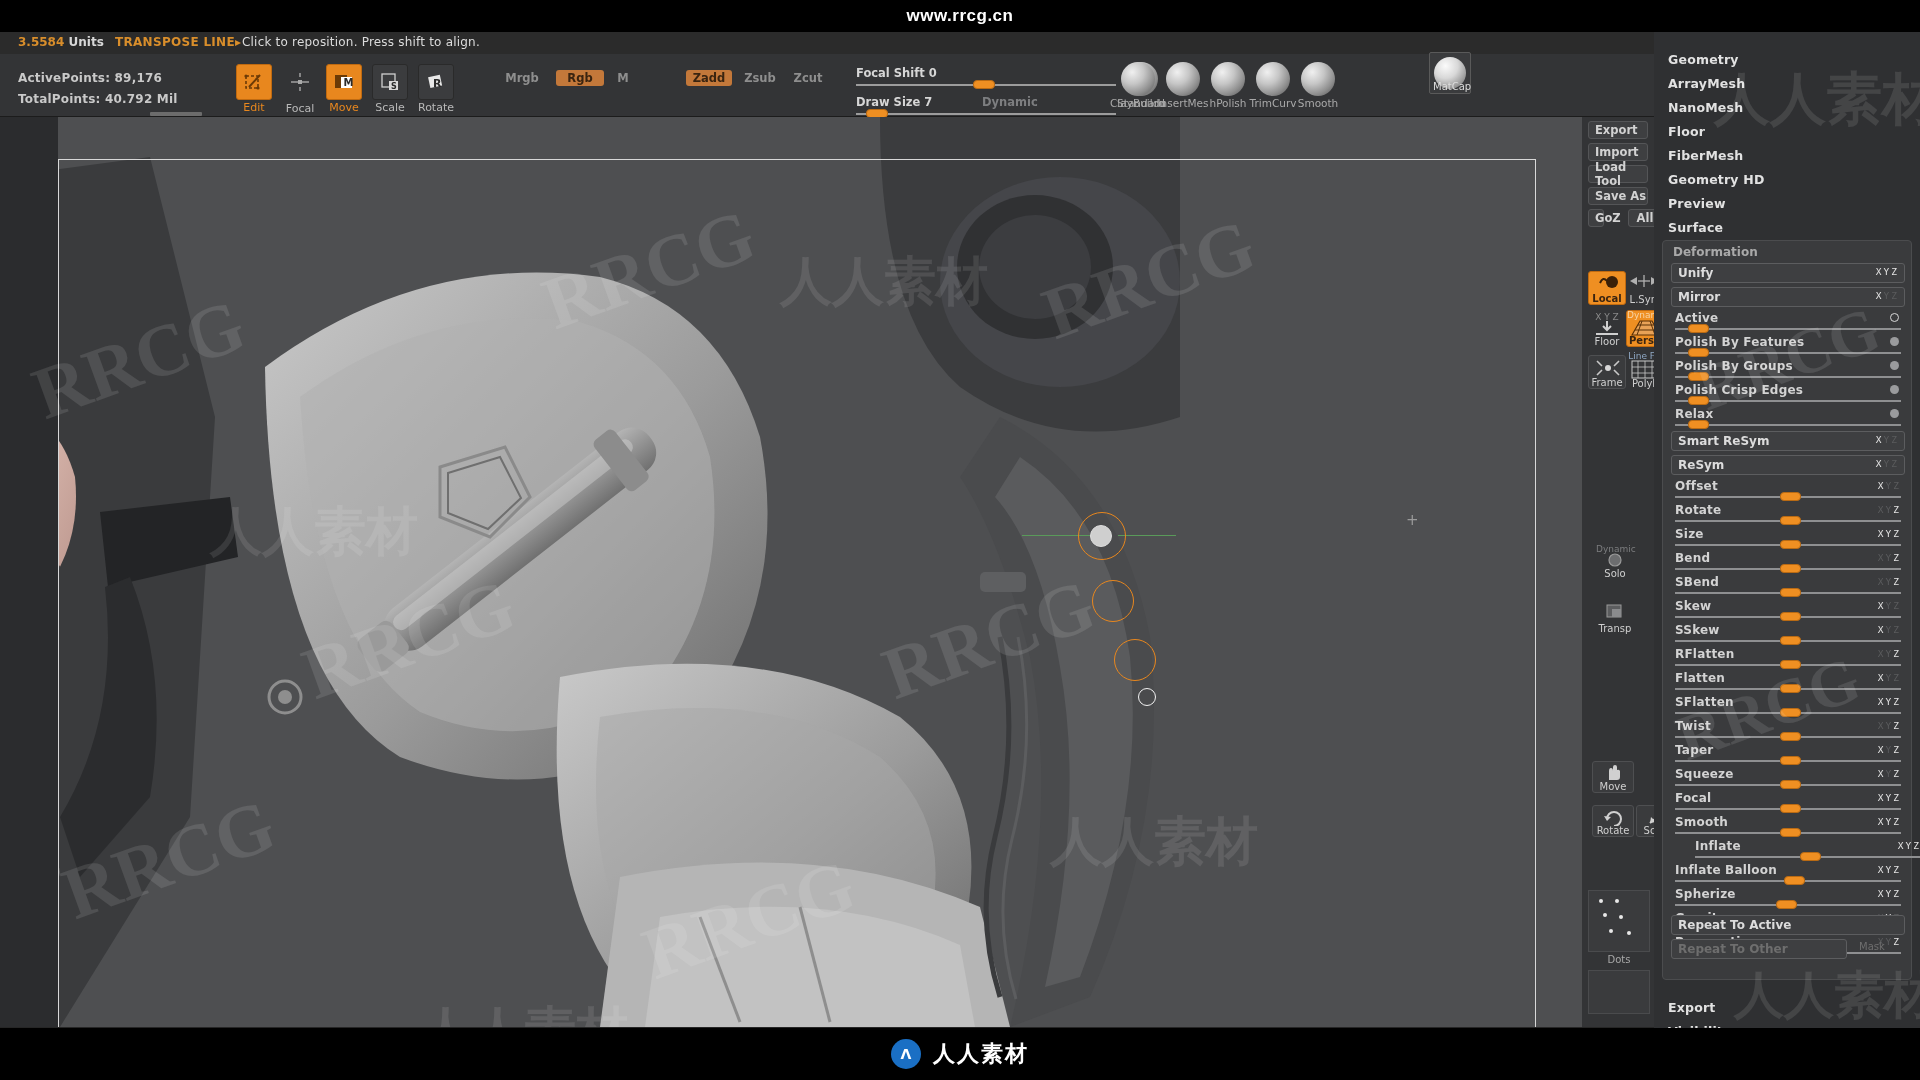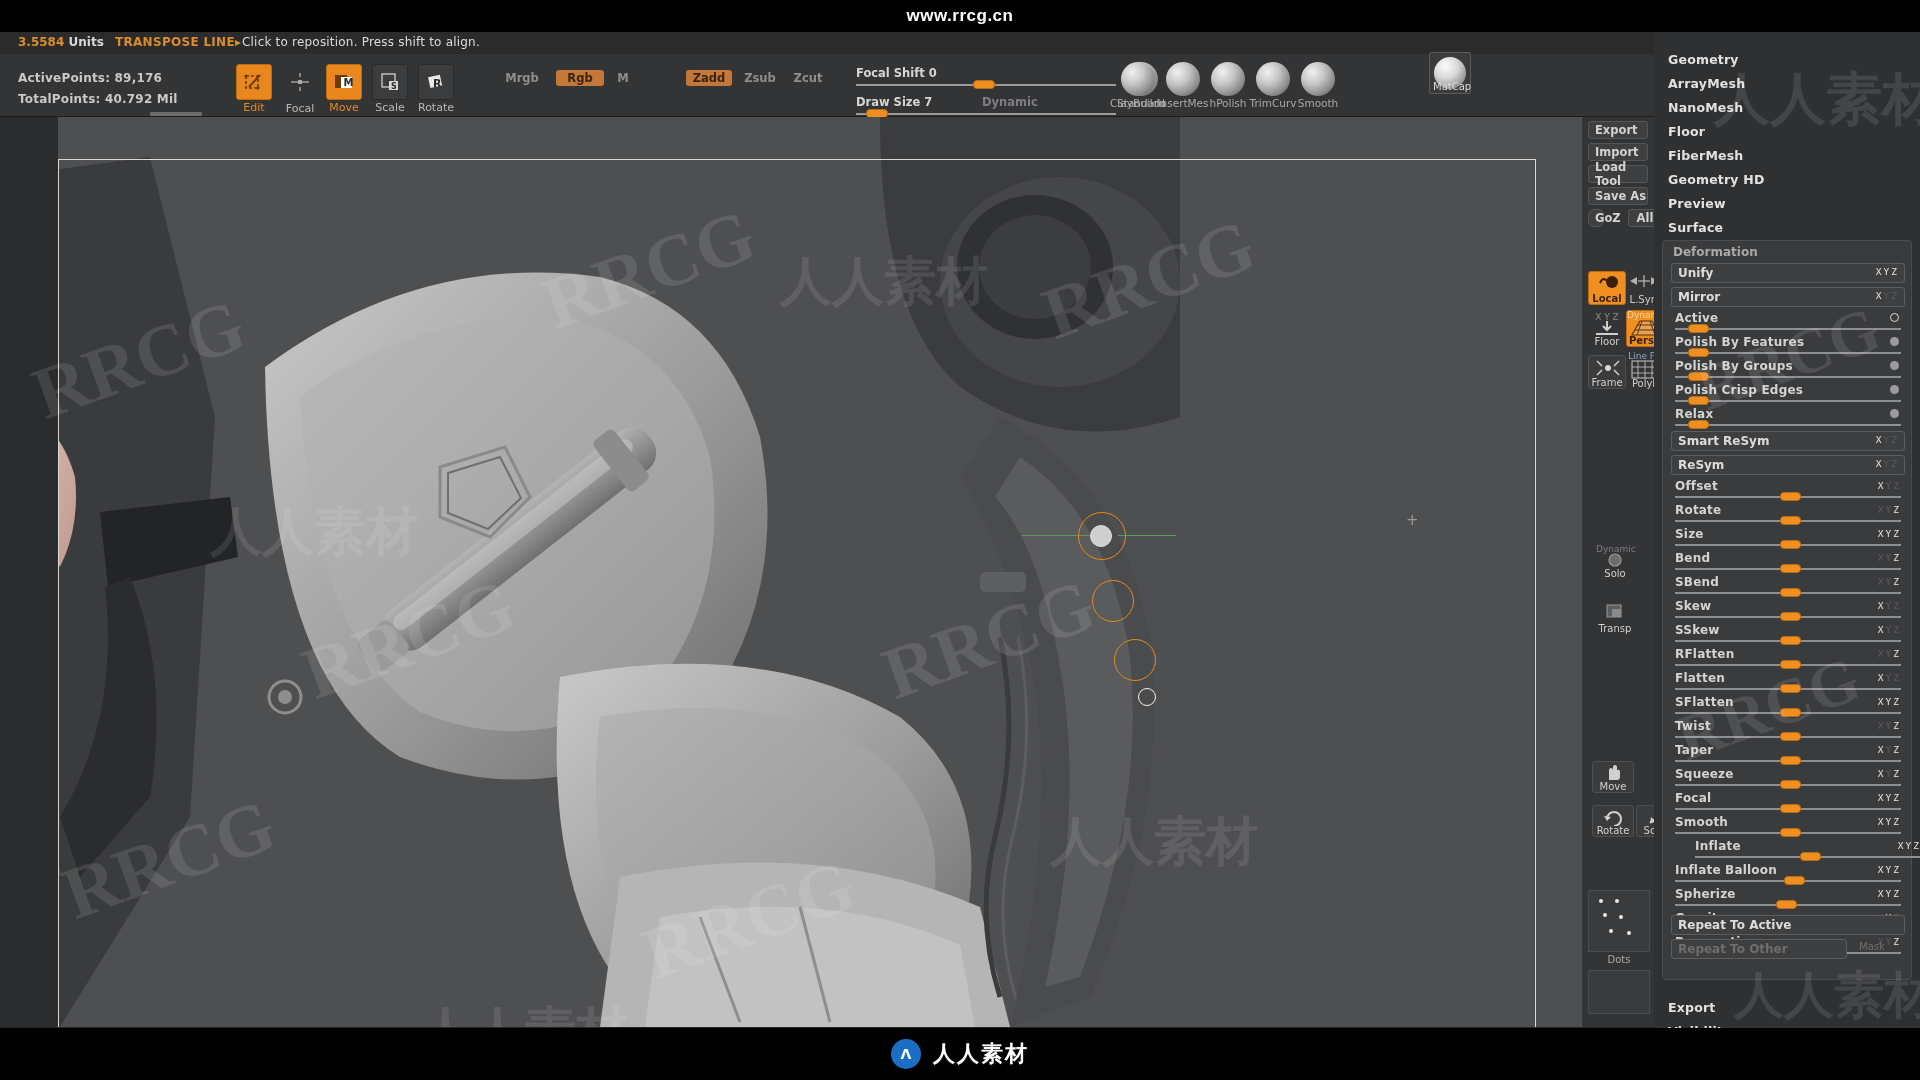--- a/index.html
+++ b/index.html
@@ -136,21 +136,21 @@
   .cursor-cross { position:absolute; color:#9a9a9a; font-size:15px; }
 
   
   .rtool { position:absolute; left:1582px; top:117px; width:72px; height:910px; background:#333436; }
   .rbtn {
     position:absolute; width:60px; height:18px; left:6px;
     background:#3e3f41; border:1px solid #545557; border-radius:3px;
     font-size:11.5px; color:#d2d2d2; display:flex; align-items:center;
     padding-left:6px; font-weight:bold;
   }
-  .rbtn.half { width:16px;border-radius:6px; }
+  .rbtn.half { width:16px; }
   .rbtn.half2 { width:34px; left:46px; justify-content:center; padding-left:0;}
   .vicon {
     position:absolute; width:38px; height:30px;
     border-radius:3px; background:#3a3b3d; border:1px solid #4e4f51;
   }
   .vicon.on { background:#ef8f22; border-color:#c06a10; }
   .vicon.noborder { background:transparent; border:none; }
   .vicon .cap {
     position:absolute; bottom:0px; left:0; width:100%; text-align:center;
     font-size:10px; color:#cfcfcf;

